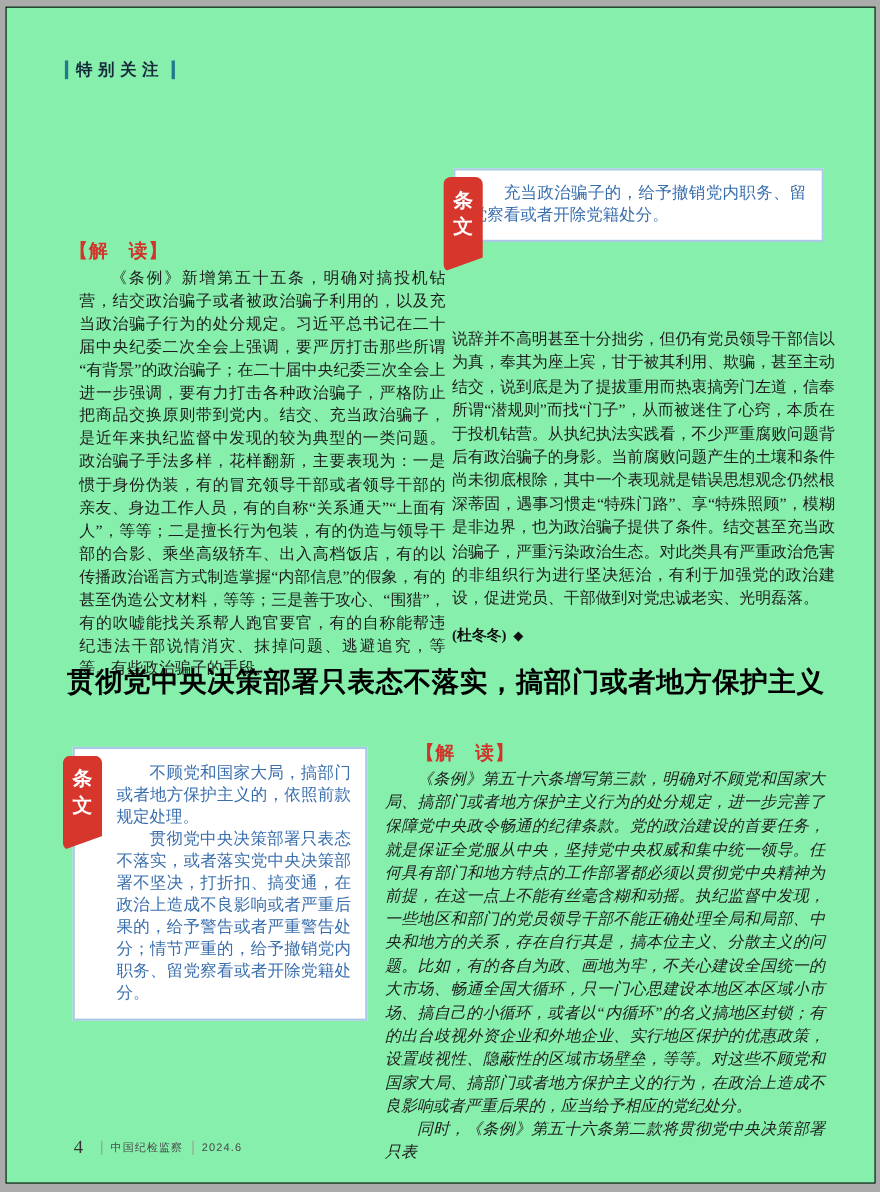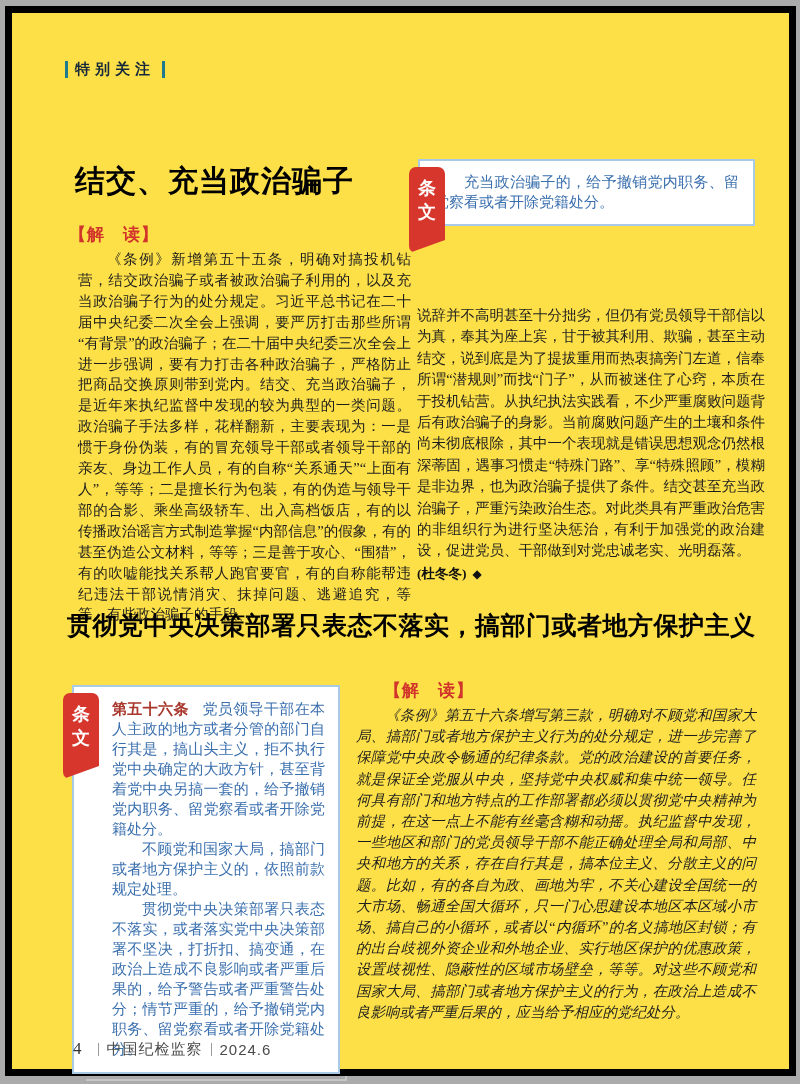--- a/index.html
+++ b/index.html
@@ -4,21 +4,21 @@
 <style>
   html,body{margin:0;padding:0;}
   body{
     width:800px;height:1084px;position:relative;
     background:#ababab;
     font-family:"Liberation Serif","DejaVu Serif",serif;
     overflow:hidden;
   }
   .page{
     position:absolute;left:5px;top:6px;right:4px;bottom:8px;
-    background:#fde047;border:7px solid #000000;
+    background:#86efac;border:1px solid #000000;
   }
   .abs{position:absolute;}
 
   
   .section-header{left:53px;top:47px;display:flex;align-items:center;gap:7px;
     font-family:"Liberation Sans","DejaVu Sans",sans-serif;}
   .teal-bar{width:3px;height:17px;background:#1e7a8c;}
   .section-header-label{font-size:15px;font-weight:bold;color:#16293b;letter-spacing:5px;}
 
   
@@ -28,21 +28,21 @@
     font-size:25px;font-weight:bold;color:#000;letter-spacing:0.5px;white-space:nowrap;}
 
   .jiedu{font-family:"Liberation Sans","DejaVu Sans",sans-serif;
     font-size:17px;font-weight:bold;color:#d1342b;letter-spacing:1px;text-align:center;}
   .jiedu1{left:57px;top:210px;}
 
   .body-text{font-size:14.5px;line-height:20.9px;color:#1d1d1d;text-align:justify;margin:0;}
   .indent2{text-indent:2em;margin-left:11px;}
   .leftcol1{left:55px;top:236px;width:333px;}
   .rightcol1{left:405px;top:292px;width:348px;line-height:21.4px;}
-  .author-line{margin-top:1px;font-weight:bold;font-size:13.5px;color:#111;}
+  .author-line{margin-top:11px;font-weight:bold;font-size:13.5px;color:#111;}
   .end-diamond{font-size:12px;margin-left:6px;color:#111;}
 
   
   .clause-box{
     background:#fff;border:2px solid #a9cae7;
     font-family:"Liberation Sans","DejaVu Sans",sans-serif;
     color:#3a6fae;font-size:15px;line-height:20px;text-align:justify;
   }
   .clause-box::after{
     content:"";position:absolute;z-index:-1;
@@ -69,34 +69,33 @@
   .jiedu2{left:372px;top:666px;}
   .rightcol2{left:344px;top:692px;width:400px;line-height:21.2px;font-style:italic;}
   .rightcol2 p{margin:0;}
 
   
   .footer{left:61px;top:1026px;display:flex;align-items:center;
     font-family:"Liberation Sans","DejaVu Sans",sans-serif;color:#4a4a4a;}
   .footer .page-number{font-family:"Liberation Serif","DejaVu Serif",serif;
     font-size:17px;color:#333;margin-right:8px;}
   .footer-divider{width:1px;height:13px;background:#9a9a9a;margin:0 8px;}
-  .footer-small{font-size:15px;letter-spacing:1px;}
+  .footer-small{font-size:10px;letter-spacing:1px;}
 </style>
 </head>
 <body>
 
 <div class="page">
 
   <div class="abs section-header">
     <div class="teal-bar"></div>
     <div class="section-header-label">特别关注</div>
     <div class="teal-bar"></div>
   </div>
 
-  <div class="abs article1-title">结交、充当政治骗子</div>
 
   <div class="abs jiedu jiedu1">【解　读】</div>
 
   <p class="abs body-text indent2 leftcol1">《条例》新增第五十五条，明确对搞投机钻营，结交政治骗子或者被政治骗子利用的，以及充当政治骗子行为的处分规定。习近平总书记在二十届中央纪委二次全会上强调，要严厉打击那些所谓“有背景”的政治骗子；在二十届中央纪委三次全会上进一步强调，要有力打击各种政治骗子，严格防止把商品交换原则带到党内。结交、充当政治骗子，是近年来执纪监督中发现的较为典型的一类问题。政治骗子手法多样，花样翻新，主要表现为：一是惯于身份伪装，有的冒充领导干部或者领导干部的亲友、身边工作人员，有的自称“关系通天”“上面有人”，等等；二是擅长行为包装，有的伪造与领导干部的合影、乘坐高级轿车、出入高档饭店，有的以传播政治谣言方式制造掌握“内部信息”的假象，有的甚至伪造公文材料，等等；三是善于攻心、“围猎”，有的吹嘘能找关系帮人跑官要官，有的自称能帮违纪违法干部说情消灾、抹掉问题、逃避追究，等等。有些政治骗子的手段、</p>
 
   <div class="abs clause-box box1">
     <div class="clause-tab">
       <span class="tab-char">条</span>
       <span class="tab-char">文</span>
     </div>
@@ -110,32 +109,29 @@
     </div>
   </div>
 
   <div class="abs article2-title">贯彻党中央决策部署只表态不落实，搞部门或者地方保护主义</div>
 
   <div class="abs clause-box box2">
     <div class="clause-tab">
       <span class="tab-char">条</span>
       <span class="tab-char">文</span>
     </div>
-    <p>
-      <b class="clause-no">第五十六条</b>
-      <span>党员领导干部在本人主政的地方或者分管的部门自行其是，搞山头主义，拒不执行党中央确定的大政方针，甚至背着党中央另搞一套的，给予撤销党内职务、留党察看或者开除党籍处分。</span>
-    </p>
     <p class="indent2">不顾党和国家大局，搞部门或者地方保护主义的，依照前款规定处理。</p>
     <p class="indent2">贯彻党中央决策部署只表态不落实，或者落实党中央决策部署不坚决，打折扣、搞变通，在政治上造成不良影响或者严重后果的，给予警告或者严重警告处分；情节严重的，给予撤销党内职务、留党察看或者开除党籍处分。</p>
   </div>
 
   <div class="abs jiedu jiedu2">【解　读】</div>
 
   <div class="abs body-text rightcol2">
     <p class="indent2">《条例》第五十六条增写第三款，明确对不顾党和国家大局、搞部门或者地方保护主义行为的处分规定，进一步完善了保障党中央政令畅通的纪律条款。党的政治建设的首要任务，就是保证全党服从中央，坚持党中央权威和集中统一领导。任何具有部门和地方特点的工作部署都必须以贯彻党中央精神为前提，在这一点上不能有丝毫含糊和动摇。执纪监督中发现，一些地区和部门的党员领导干部不能正确处理全局和局部、中央和地方的关系，存在自行其是，搞本位主义、分散主义的问题。比如，有的各自为政、画地为牢，不关心建设全国统一的大市场、畅通全国大循环，只一门心思建设本地区本区域小市场、搞自己的小循环，或者以“内循环”的名义搞地区封锁；有的出台歧视外资企业和外地企业、实行地区保护的优惠政策，设置歧视性、隐蔽性的区域市场壁垒，等等。对这些不顾党和国家大局、搞部门或者地方保护主义的行为，在政治上造成不良影响或者严重后果的，应当给予相应的党纪处分。</p>
+    <p class="indent2">同时，《条例》第五十六条第二款将贯彻党中央决策部署只表</p>
   </div>
 
   <div class="abs footer">
     <span class="page-number">4</span>
     <span class="footer-divider"></span>
     <span class="footer-small">中国纪检监察</span>
     <span class="footer-divider"></span>
     <span class="footer-small">2024.6</span>
   </div>
 

